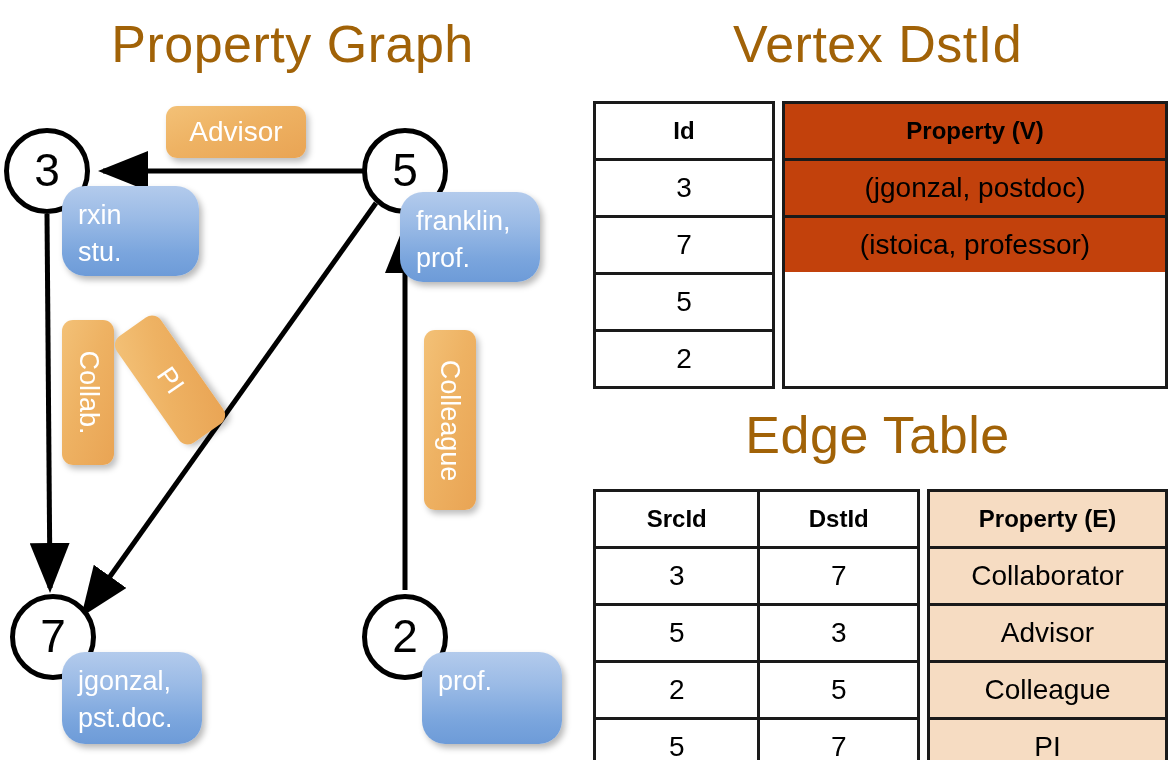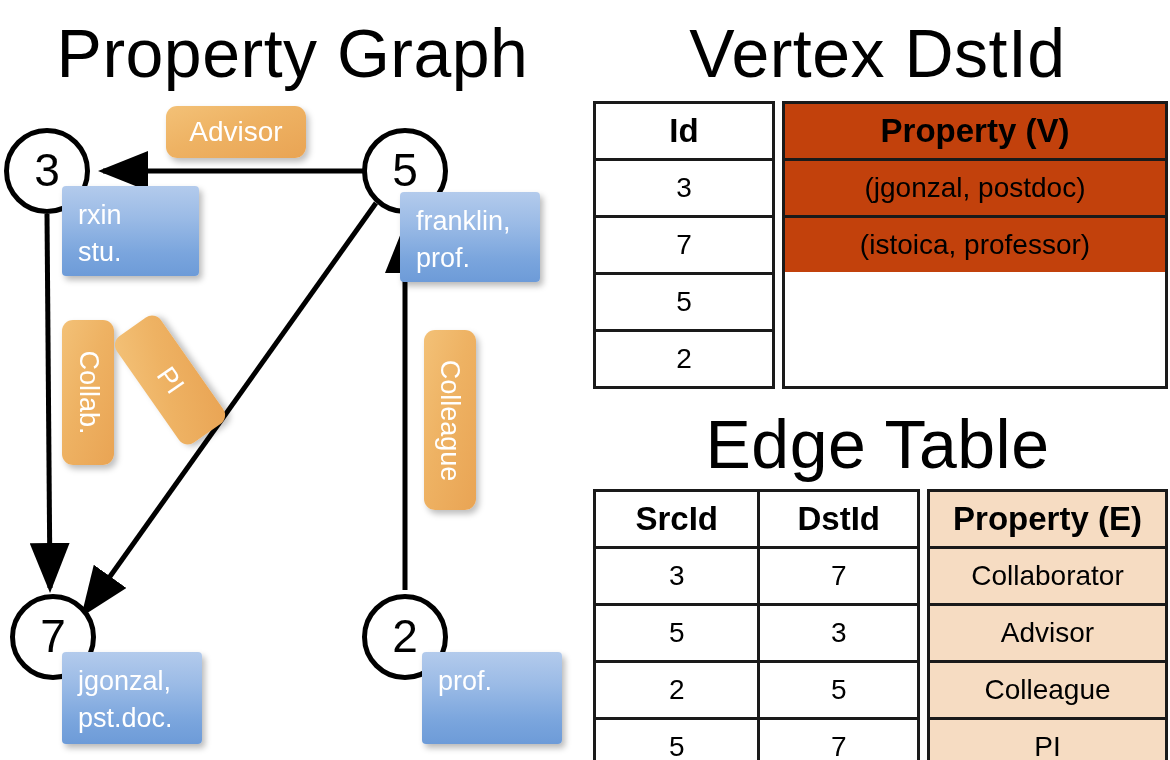--- a/index.html
+++ b/index.html
@@ -14,23 +14,23 @@
     overflow: hidden;
     font-family: "Liberation Sans", sans-serif;
     color: #000;
   }
 
   
   .section-title {
     position: absolute;
     font-family: "Liberation Sans", sans-serif;
     font-weight: 300;
-    font-size: 68px;
+    font-size: 52px;
     letter-spacing: 0.5px;
-    color: #000000;
+    color: #a16207;
     white-space: nowrap;
     text-align: center;
   }
   #title-property-graph { left: 0px;   top: 14px;  width: 585px; }
   #title-vertex-table   { left: 585px; top: 14px;  width: 585px; }
   #title-edge-table     { left: 585px; top: 405px; width: 585px; }
 
   
   #graph-panel {
     position: absolute;
@@ -66,21 +66,21 @@
   }
   #node-3 { left: 4px;   top: 128px; }
   #node-5 { left: 362px; top: 128px; }
   #node-7 { left: 10px;  top: 594px; }
   #node-2 { left: 362px; top: 594px; }
 
   
   .prop-box {
     position: absolute;
     box-sizing: border-box;
-    border-radius: 4px;
+    border-radius: 23px;
     background: linear-gradient(to bottom, #b3cbec 0%, #9bbbe6 35%, #7aa5dd 75%, #6d9bd8 100%);
     box-shadow: 3px 4px 6px rgba(0,0,0,0.28);
     color: #ffffff;
     font-family: "Liberation Sans", sans-serif;
     font-weight: 300;
     font-size: 27px;
     line-height: 1.36;
     padding: 11px 0 0 16px;
     z-index: 8;
   }
@@ -157,21 +157,21 @@
     align-items: center;
     justify-content: center;
     font-family: "Liberation Sans", sans-serif;
     font-weight: 300;
     font-size: 28px;
     color: #000;
     height: 54px;
     background: #ffffff;
   }
   .tbl-cell + .tbl-cell { border-left: 3px solid #1a1a1a; }
-  .hdr .tbl-cell { font-weight: 700; font-size: 33px; }
+  .hdr .tbl-cell { font-weight: 700; font-size: 24px; }
 
   
   #vt-id-block   { width: 182px; }
   #vt-prop-block { width: 386px; }
   #vt-id-block .tbl-cell   { width: 100%; }
   #vt-prop-block .tbl-cell { width: 100%; background: #c2410c; }
 
   
   #et-ids-block  { width: 327px; }
   #et-prop-block { width: 241px; }

